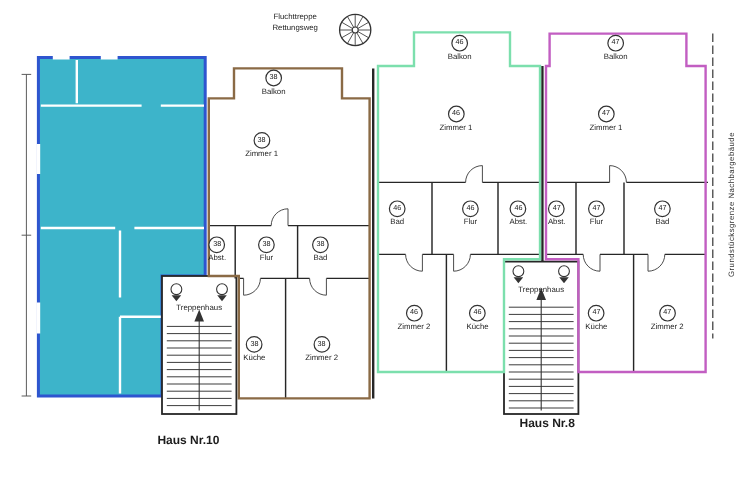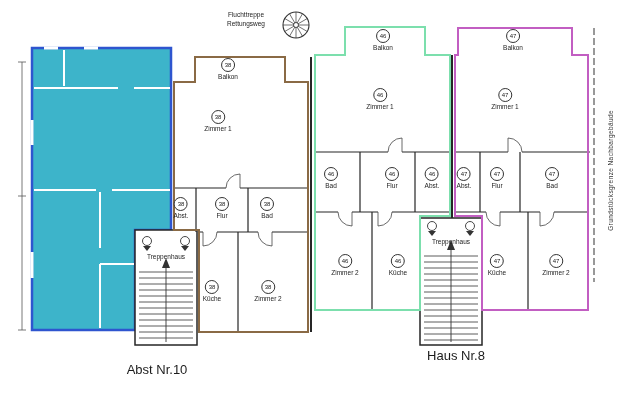--- a/index.html
+++ b/index.html
@@ -5,21 +5,21 @@
   html,body{margin:0;padding:0;background:#fff;}
   #plan{position:relative;width:627px;height:400px;background:#ffffff;
         font-family:"Liberation Sans",sans-serif;color:#1c1c1c;overflow:hidden;}
   #plan > svg{position:absolute;left:0;top:0;}
   .room-label{position:absolute;display:flex;flex-direction:column;align-items:center;
               gap:1px;transform:translateX(-50%);}
   .badge{width:12px;height:12px;border:1px solid #333;border-radius:50%;background:#fff;
          display:flex;align-items:center;justify-content:center;font-size:6px;line-height:1;}
   .rname{font-size:6.5px;white-space:nowrap;}
   .lab{position:absolute;transform:translateX(-50%);font-size:6.5px;white-space:nowrap;}
-  .lab-lg{font-size:13px;}
+  .lab-lg{font-size:10px;font-weight:bold;}
   .esc{line-height:1.35;text-align:center;}
   .vtext{position:absolute;right:13px;top:110px;writing-mode:vertical-rl;
          transform:rotate(180deg);font-size:6.5px;letter-spacing:.4px;color:#333;}
 </style>
 </head>
 <body>
 
 <div id="plan">
 
   <svg width="627" height="400" viewBox="0 0 627 400">
@@ -171,17 +171,17 @@
     <span class="badge">47</span>
     <span class="rname">Küche</span>
   </div>
   <div class="room-label" style="left:556px;top:254px">
     <span class="badge">47</span>
     <span class="rname">Zimmer 2</span>
   </div>
 
   <div class="lab" style="left:166px;top:253px">Treppenhaus</div>
   <div class="lab" style="left:451px;top:238px">Treppenhaus</div>
-  <div class="lab lab-lg" style="left:157px;top:362px">Abst Nr.10</div>
+  <div class="lab lab-lg" style="left:157px;top:362px">Haus Nr.10</div>
   <div class="lab lab-lg" style="left:456px;top:348px">Haus Nr.8</div>
 
   <div class="vtext">Grundstücksgrenze  Nachbargebäude</div>
 </div>
 
 </body></html>

